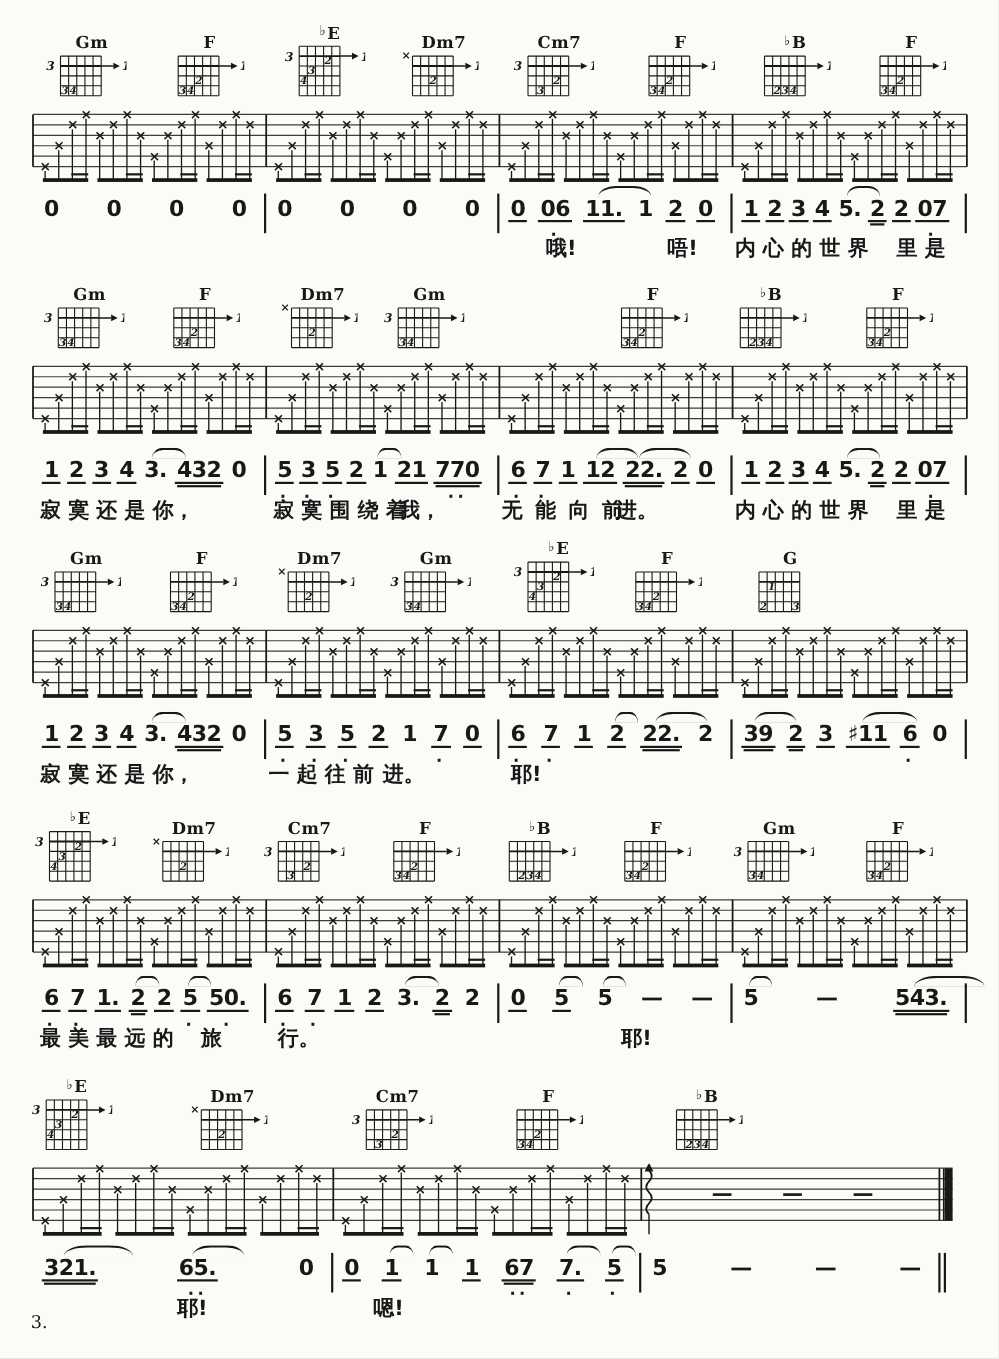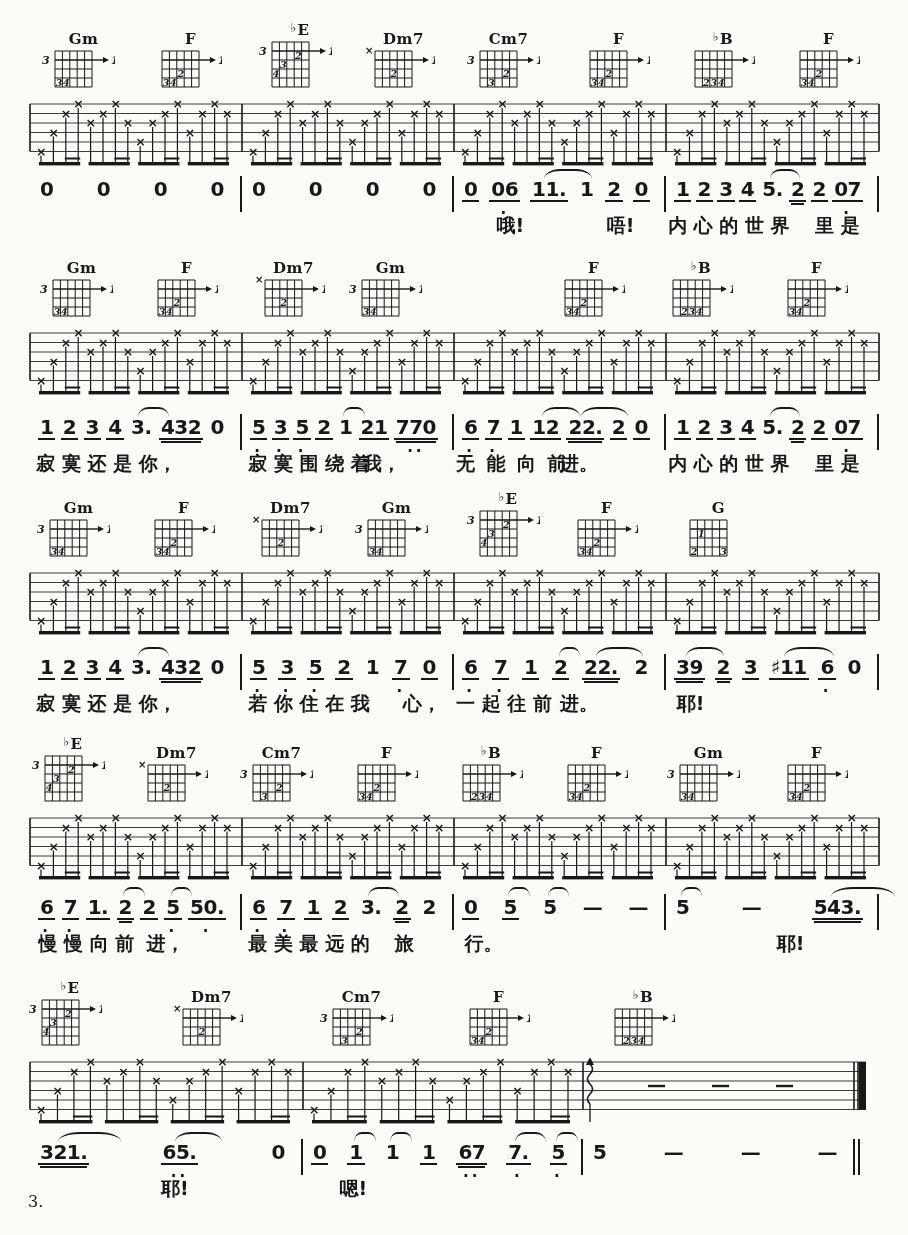--- a/index.html
+++ b/index.html
@@ -1295,24 +1295,20 @@
           <div class="tok">
             <span class="n">0</span>
           </div>
         </div>
       </div>
       <div class="lyrics" style="top: 198px;">
         <div class="lyr-measure" style="width: 212px;">
           <span class="lyr" style="left: 3%;">寂 寞 还 是 你，</span>
         </div>
         <div class="lyr-measure" style="width: 212px;">
-          <span class="lyr" style="left: 3%;">若 你 住 在 我</span>
-          <span class="lyr" style="left: 76%;">心，</span>
-        </div>
-        <div class="lyr-measure" style="width: 212px;">
           <span class="lyr" style="left: 1%;">一 起 往 前</span>
           <span class="lyr" style="left: 50%;">进。</span>
         </div>
         <div class="lyr-measure" style="width: 213px;">
           <span class="lyr" style="left: 5%;">耶!</span>
         </div>
       </div>
     </div>
     <div class="system" style="top: 733px;">
       <div class="chords-layer">
@@ -1727,24 +1723,20 @@
             <span class="n">—</span>
           </div>
           <div class="tok u2">
             <i class="arc"></i>
             <span class="n">543.</span>
           </div>
         </div>
       </div>
       <div class="lyrics" style="top: 198px;">
         <div class="lyr-measure" style="width: 212px;">
-          <span class="lyr" style="left: 4%;">慢 慢 向 前</span>
-          <span class="lyr" style="left: 55%;">进，</span>
-        </div>
-        <div class="lyr-measure" style="width: 212px;">
           <span class="lyr" style="left: 3%;">最 美 最 远 的</span>
           <span class="lyr" style="left: 72%;">旅</span>
         </div>
         <div class="lyr-measure" style="width: 212px;">
           <span class="lyr" style="left: 5%;">行。</span>
         </div>
         <div class="lyr-measure" style="width: 213px;">
           <span class="lyr" style="left: 52%;">耶!</span>
         </div>
       </div>

